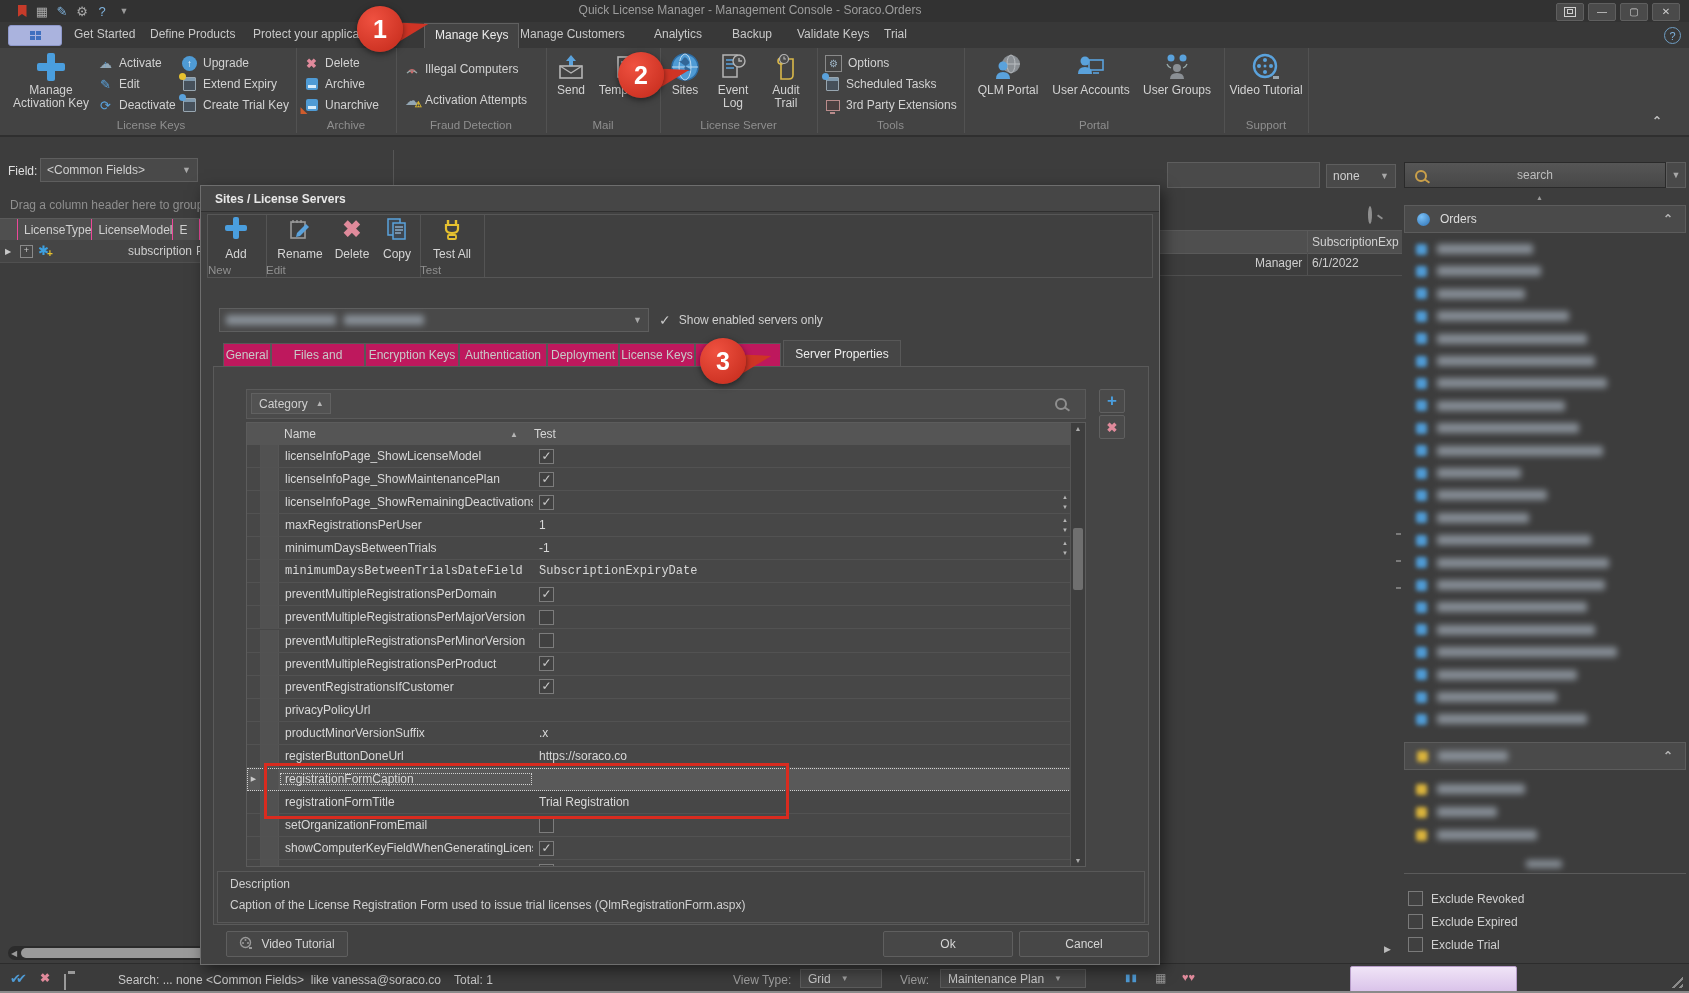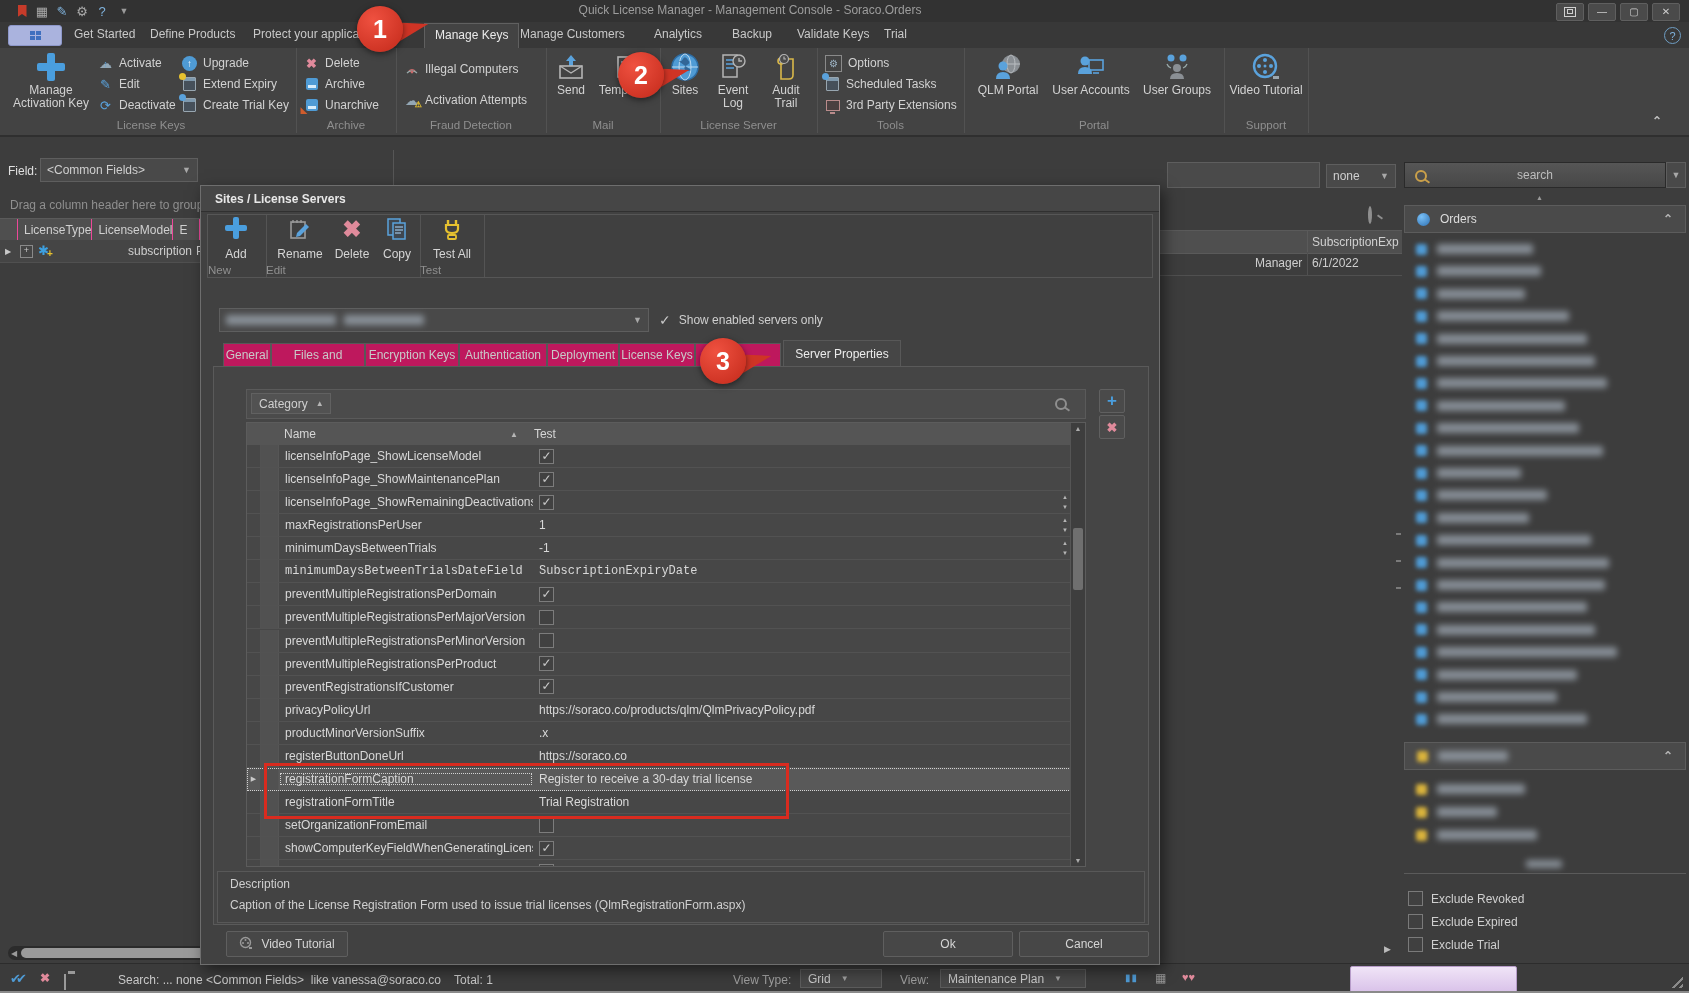--- a/index.html
+++ b/index.html
@@ -781,23 +781,20 @@
             <span class="pg-indent"></span>
             <span class="pg-name">preventRegistrationsIfCustomer</span>
             <span class="pg-val">
               <span class="cb">✓</span>
             </span>
           </div>
           <div class="pg-row" style="top: 275.77px;">
             <span class="pg-ind"></span>
             <span class="pg-indent"></span>
             <span class="pg-name">privacyPolicyUrl</span>
-            <span class="pg-val">
-              <span>https://soraco.co/products/qlm/QlmPrivacyPolicy.pdf</span>
-            </span>
           </div>
           <div class="pg-row" style="top: 298.84px;">
             <span class="pg-ind"></span>
             <span class="pg-indent"></span>
             <span class="pg-name">productMinorVersionSuffix</span>
             <span class="pg-val">
               <span>.x</span>
             </span>
           </div>
           <div class="pg-row" style="top: 321.91px;">
@@ -805,23 +802,20 @@
             <span class="pg-indent"></span>
             <span class="pg-name">registerButtonDoneUrl</span>
             <span class="pg-val">
               <span>https://soraco.co</span>
             </span>
           </div>
           <div class="pg-row sel" style="top: 344.98px;">
             <span class="pg-ind">▶</span>
             <span class="pg-indent"></span>
             <span class="pg-name">registrationFormCaption</span>
-            <span class="pg-val">
-              <span>Register to receive a 30-day trial license</span>
-            </span>
           </div>
           <div class="pg-row" style="top: 368.05px;">
             <span class="pg-ind"></span>
             <span class="pg-indent"></span>
             <span class="pg-name">registrationFormTitle</span>
             <span class="pg-val">
               <span>Trial Registration</span>
             </span>
           </div>
           <div class="pg-row" style="top: 391.12px;">

